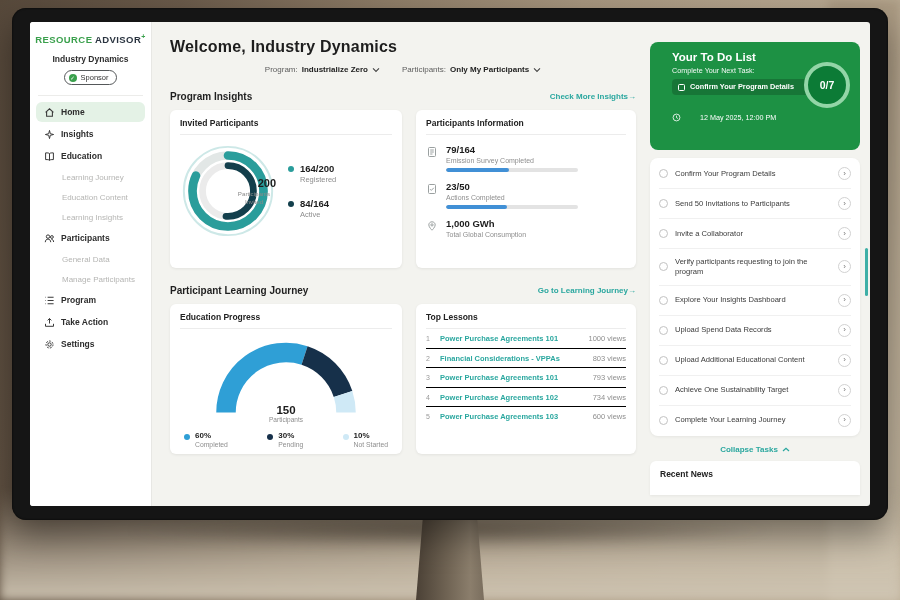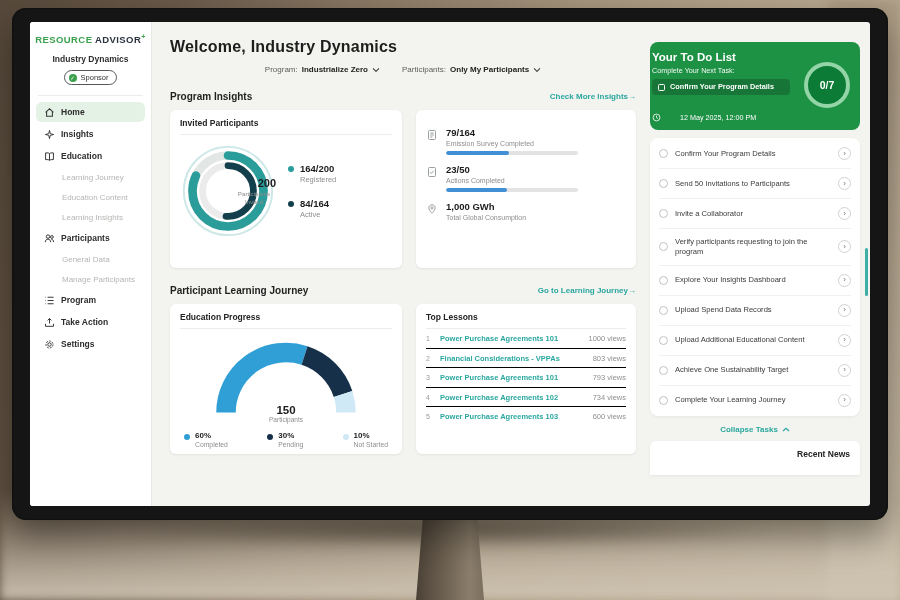--- a/index.html
+++ b/index.html
@@ -85,42 +85,42 @@
   .gl-lab { font-size:6.8px; color:#8e8e8e; margin-top:1px; }
 
   .lesson-row { display:flex; align-items:center; gap:6px; padding:5px 0 4.5px; border-bottom:1px solid #000000; }
   .lesson-row:last-child { border-bottom:none; }
   .l-rank { font-size:7px; color:#9a9a9a; width:8px; flex:none; }
   .l-title { font-size:7.5px; font-weight:bold; color:#2aa79f; flex:1; cursor:pointer; }
   .l-views { font-size:7.5px; color:#8e8e8e; white-space:nowrap; }
 
   
   .rightpanel { position:absolute; left:620px; top:0; bottom:0; width:220px; padding:20px 10px 0 0; }
-  .todo-card { position:relative; background:#1d9144; border-radius:8px; padding:9px 2px; color:#fff; height:88px; }
+  .todo-card { position:relative; background:#1d9144; border-radius:8px; padding:9px 22px; color:#fff; height:108px; }
   .todo-title { font-size:11.5px; font-weight:bold; }
   .todo-sub { font-size:7.2px; margin-top:3px; opacity:.95; }
   .todo-next { display:flex; align-items:center; gap:5px; background:rgba(0,0,0,.18); border-radius:4px;
     padding:4px 6px; margin-top:4px; width:138px; }
   .todo-check { width:7px; height:7px; border:1.2px solid #fff; border-radius:1.5px; flex:none; }
   .todo-next-label { font-size:7.3px; font-weight:bold; line-height:1.15; }
   .todo-due { display:flex; align-items:center; gap:19px; font-size:7.2px; margin-top:18px; }
   .todo-ring { position:absolute; right:10px; top:20px; width:46px; height:46px; border-radius:50%;
     background:#0c7b36; border:4px solid #93d5a7; display:flex; align-items:center; justify-content:center;
     font-size:10.5px; font-weight:bold; }
   .tasks-card { background:#fff; border-radius:8px; margin-top:8px; padding:1px 9px; box-shadow:0 1px 3px rgba(0,0,0,.06); }
   .task-row { display:flex; align-items:center; gap:7px; padding:8px 0; border-bottom:1px solid #f0f0f0; }
   .task-row:last-child { border-bottom:none; }
   .task-check { width:9px; height:9px; border:1.2px solid #c2c2c2; border-radius:50%; flex:none; cursor:pointer; }
   .task-label { font-size:7.6px; color:#3a3a3a; font-weight:500; line-height:1.3; flex:1; }
   .task-go { width:13px; height:13px; border:1px solid #d2d2d2; border-radius:50%; flex:none; display:flex;
     align-items:center; justify-content:center; font-size:8px; color:#777; cursor:pointer; padding-bottom:1px; }
   .collapse { display:flex; justify-content:center; align-items:center; gap:4px; margin:9px 0 7px;
     font-size:8px; font-weight:bold; color:#2aa79f; cursor:pointer; }
   .news-bar { background:#fff; border-radius:6px 6px 0 0; padding:8px 10px 16px; font-size:8.5px;
-    font-weight:bold; color:#222; box-shadow:0 1px 3px rgba(0,0,0,.06);text-align:right; }
+    font-weight:bold; color:#222; box-shadow:0 1px 3px rgba(0,0,0,.06); }
   .scrollthumb { position:absolute; right:2px; top:226px; width:3px; height:48px; background:#2aa79f;
     border-radius:2px; opacity:.9; }
 </style>
 </head>
 <body>
 
 <div class="scene">
   <div class="bg-right"></div>
   <div class="bg-bottom"></div>
   <div class="desk-shadow"></div>
@@ -268,20 +268,21 @@
                   <span>
                     <div class="lval">84/164</div>
                     <div class="llab">Active</div>
                   </span>
                 </div>
               </div>
             </div>
           </div>
 
           <div class="card info">
+            <div class="card-title">Participants Information</div>
             <div class="stat-row">
               <svg class="stat-ic" viewBox="0 0 12 12" fill="none" stroke="#9aa0a0" stroke-width="1">
                   <rect x="2.5" y="1.5" width="7" height="9" rx="1"></rect>
                   <path d="M4.2 4 H7.8 M4.2 6 H7.8 M4.2 8 H6.5"></path>
                 </svg>
               <div>
                 <div class="stat-val">79/164</div>
                 <div class="stat-lab">Emission Survey Completed</div>
                 <div class="bar-track">
                     <div class="bar-fill" style="width: 48%;"></div>

